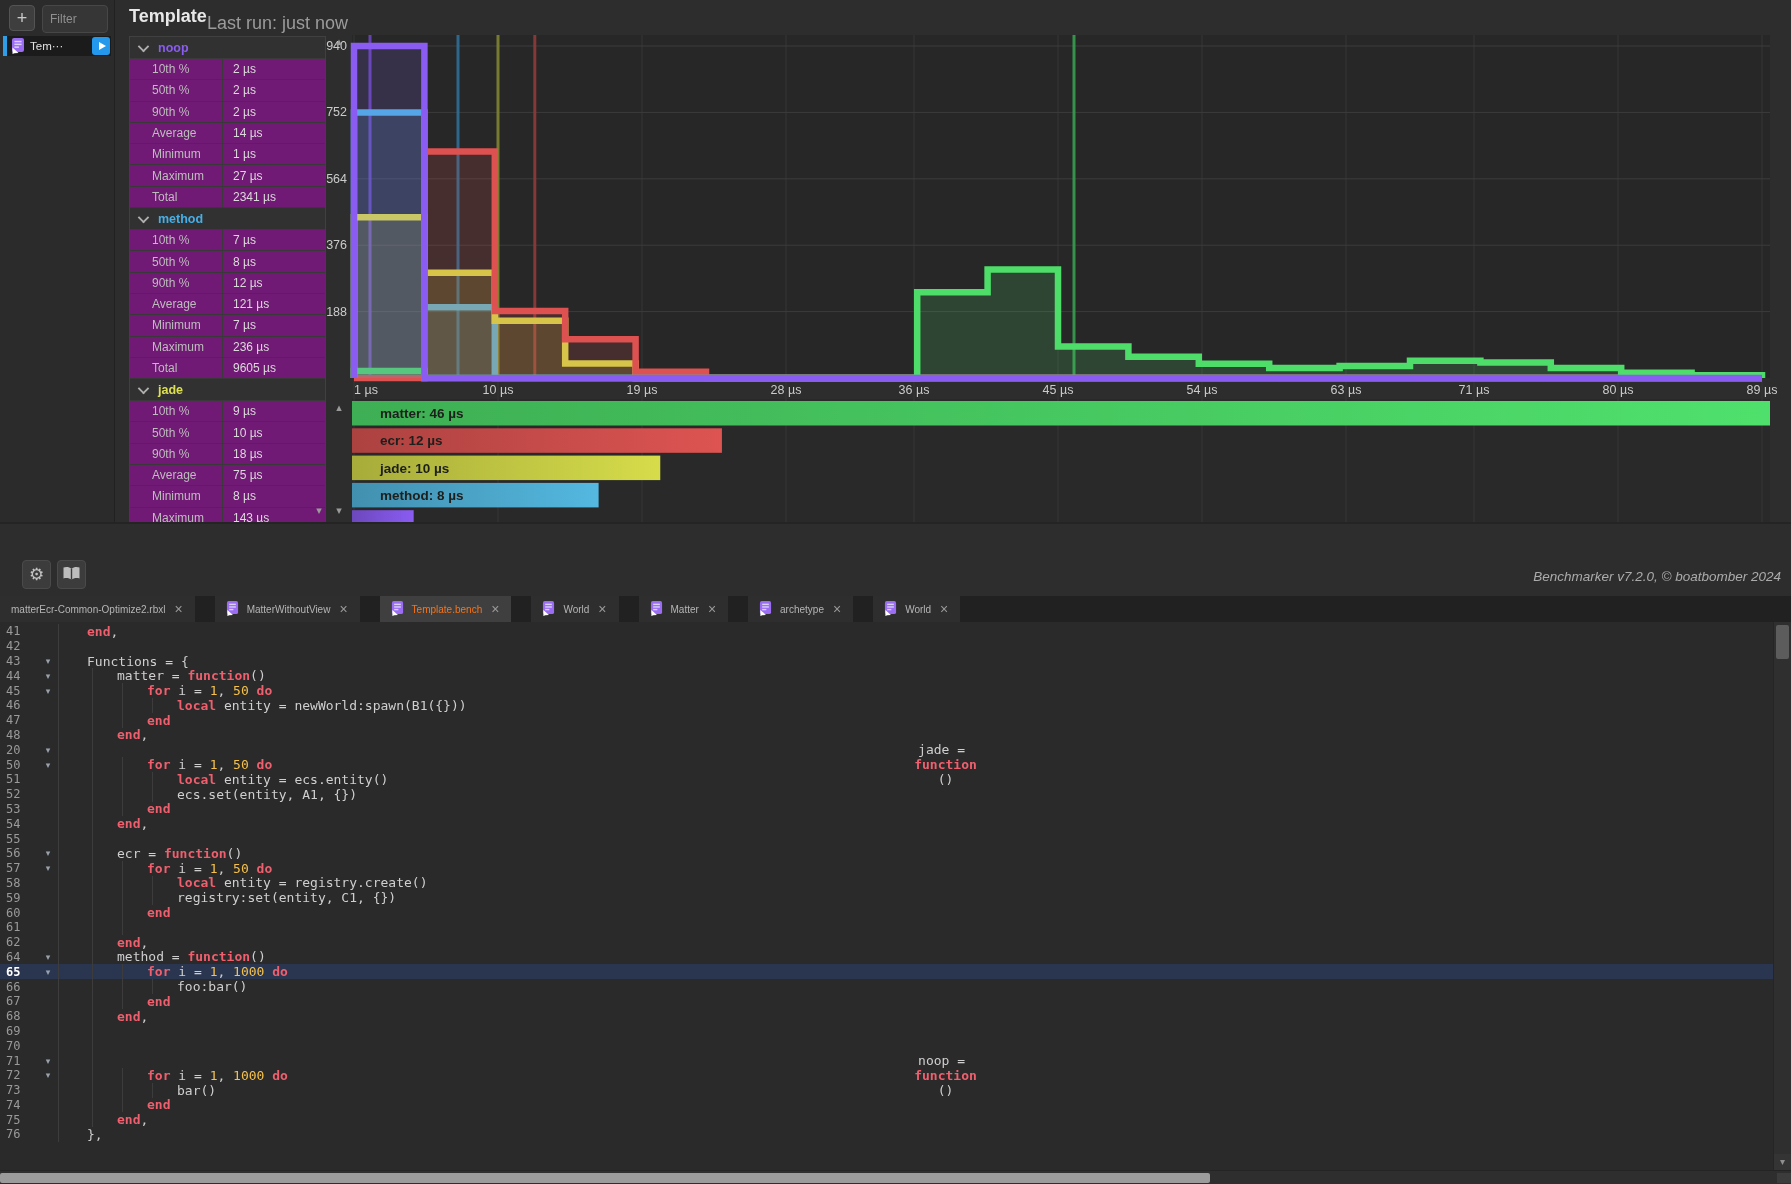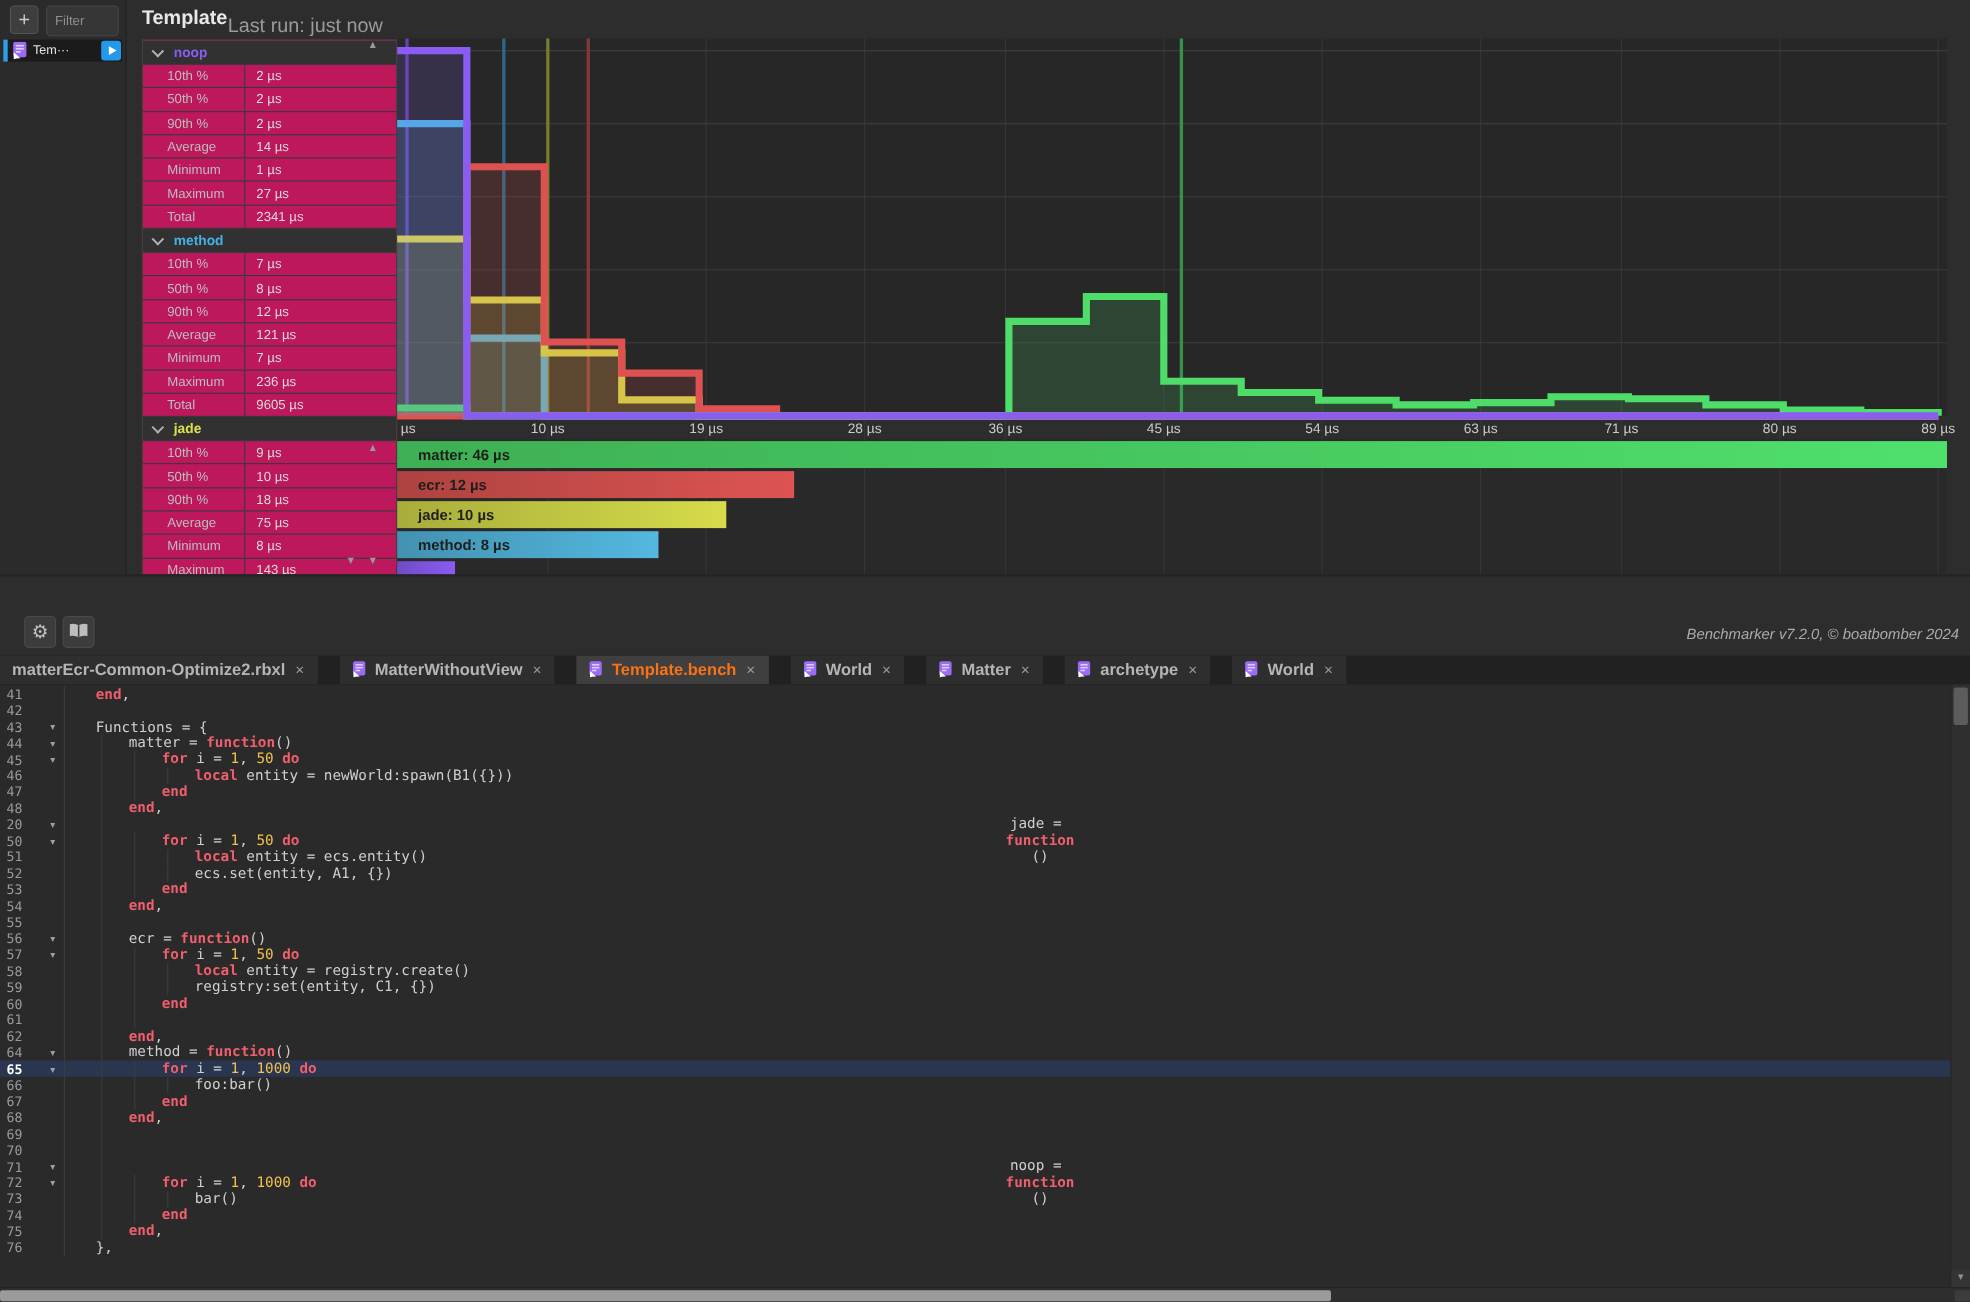--- a/index.html
+++ b/index.html
@@ -18,21 +18,21 @@
   .bench-accent{width:4px;height:100%;background:#2d9fe8;flex:0 0 auto;}
   .script-icon{width:14px;height:16px;margin-left:4px;flex:0 0 auto;display:inline-block;}
   .bench-label{color:#e2e2e2;font-size:11.5px;margin-left:5px;flex:1 1 auto;white-space:nowrap;overflow:hidden;}
   .play-btn{width:18px;height:18px;background:#2499ec;border:none;border-radius:3px;margin-right:1px;
             display:flex;align-items:center;justify-content:center;padding:0;cursor:pointer;flex:0 0 auto;}
   .play-tri{width:0;height:0;border-left:7px solid #fff;border-top:4.5px solid transparent;border-bottom:4.5px solid transparent;margin-left:2px;}
   
   #page-title{position:absolute;left:129px;top:6px;font-size:18px;font-weight:bold;color:#e8e8e8;}
   #last-run{position:absolute;left:207px;top:13px;font-size:18px;color:#9b9b9b;}
   
-  #stats-panel{position:absolute;left:129px;top:36px;width:232px;height:487px;background:#be185d;
+  #stats-panel{position:absolute;left:129px;top:36px;width:197px;height:487px;background:#701a75;
                border:1px solid #404040;box-sizing:border-box;overflow:hidden;}
   .stat-section-header{height:21px;background:#313131;border-bottom:1px solid #3a3a3a;display:flex;align-items:center;}
   .chev{width:7px;height:7px;border-left:2px solid #b0b0b0;border-bottom:2px solid #b0b0b0;
         transform:rotate(-45deg) scale(.9);margin:-3px 10px 0 9px;flex:0 0 auto;}
   .stat-section-name{font-size:12.5px;font-weight:bold;}
   .stat-row{height:20.3px;border-bottom:1px solid #383838;display:flex;align-items:center;font-size:12px;}
   .stat-label{width:92px;padding-left:22px;color:#bdbdbd;box-sizing:border-box;flex:0 0 auto;}
   .stat-value{flex:1 1 auto;color:#dadada;border-left:1px solid #3a3a3a;padding-left:10px;height:100%;display:flex;align-items:center;}
   .scroll-glyph{position:absolute;color:#9a9a9a;font-size:11px;line-height:11px;width:14px;text-align:center;cursor:pointer;}
   
@@ -42,21 +42,21 @@
   #gear-btn{left:22px;}
   #book-btn{left:57px;}
   #gear-btn span{color:#c2c2c2;font-size:17px;line-height:17px;}
   #version-text{position:absolute;right:10px;top:569px;font-size:13.5px;font-style:italic;color:#ababab;}
   
   #tabbar{position:absolute;left:0;top:596px;width:1791px;height:26px;background:#212121;border-bottom:1px solid #171717;
           display:flex;align-items:stretch;overflow:hidden;}
   .tab{display:flex;align-items:center;padding:0 12px 0 11px;margin-right:20px;background:#2e2e2e;cursor:pointer;white-space:nowrap;}
   .tab.active{background:#3f3f3f;}
   .tab .script-icon{margin:0 7px 0 0;}
-  .tab-label{font-size:15px;color:#b5b5b5;font-weight:bold;}
+  .tab-label{font-size:10px;color:#b5b5b5;}
   .tab.active .tab-label{color:#f97316;text-align:right;}
   .tab-close{margin-left:9px;color:#9a9a9a;font-size:14px;line-height:14px;cursor:pointer;}
   
   #editor{position:absolute;left:0;top:622px;width:1791px;height:548px;background:#2a2a2a;overflow:hidden;}
   #lines{position:absolute;left:0;top:2px;right:17px;}
   .cl{display:flex;height:14.8px;align-items:center;position:relative;}
   .cl.sel{background:#2a3650;}
   .ln{width:32px;padding-left:6px;font-family:"DejaVu Sans Mono",monospace;font-size:12px;color:#9a9a9a;flex:0 0 auto;}
   .cl.sel .ln{color:#fff;font-weight:bold;}
   .fold{width:20px;text-align:center;font-size:9px;color:#98a0ad;flex:0 0 auto;}

